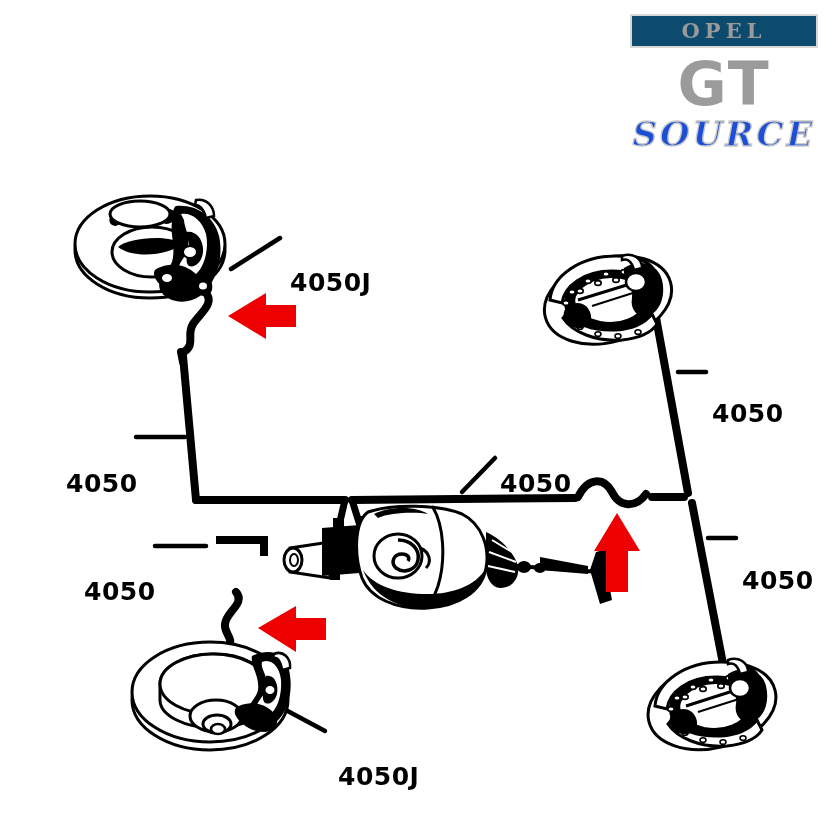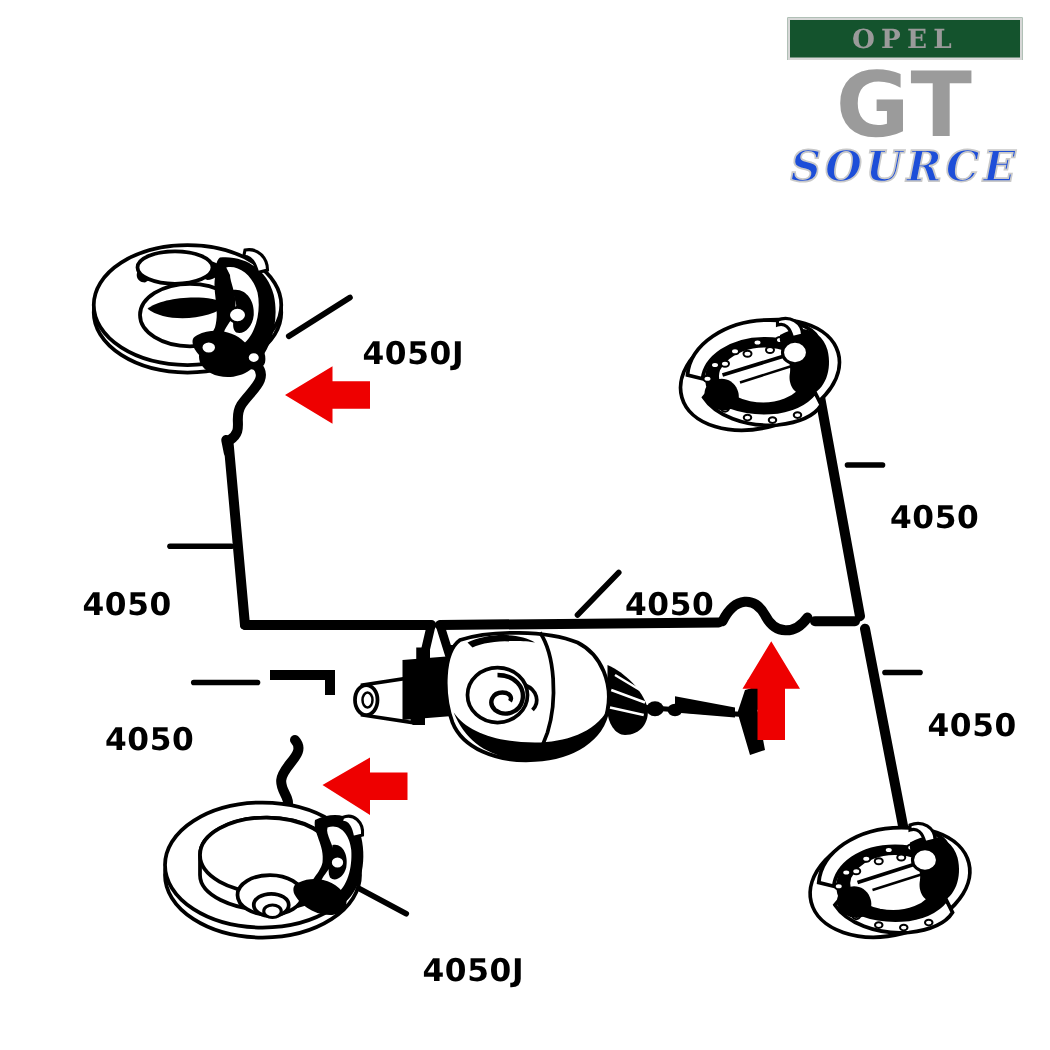--- a/index.html
+++ b/index.html
@@ -6,25 +6,25 @@
   body{width:840px;height:840px;overflow:hidden;
        font-family:"DejaVu Sans","Liberation Sans",sans-serif;}
   #stage{position:relative;width:840px;height:840px;background:#fff;}
   #stage svg{position:absolute;top:0;left:0;}
   .lbl{position:absolute;font-family:"DejaVu Sans","Liberation Sans",sans-serif;
        font-weight:bold;font-size:25px;color:#000;white-space:nowrap;letter-spacing:.5px;margin-top:44px;}
   
   #logo{position:absolute;right:16px;top:8px;width:200px;height:160px;
         text-align:center;user-select:none;}
   #opelbox{border:2px solid #d7d7d7;height:30px;line-height:30px;margin:6px 6px 0 6px;
-           background:#14532d;}
+           background:#0c4a6e;}
   #opeltxt{font-family:"DejaVu Serif","Liberation Serif",serif;font-weight:bold;
            font-size:21px;color:#9a9a9a;letter-spacing:5px;}
   #gttxt{font-family:"DejaVu Sans","Liberation Sans",sans-serif;font-weight:bold;
-         font-size:72px;line-height:68px;color:#9b9b9b;letter-spacing:2px;margin-top:2px;}
+         font-size:60px;line-height:68px;color:#9b9b9b;letter-spacing:2px;margin-top:2px;}
   #srctxt{font-family:"DejaVu Serif","Liberation Serif",serif;font-style:italic;
           font-weight:bold;font-size:34px;color:#1d4ed8;letter-spacing:3px;
           -webkit-text-stroke:1.4px #c9c9c9;text-shadow:0 0 0 #c9c9c9;margin-top:-4px;}
 </style>
 </head>
 <body>
 
 <div id="stage">
 
 <svg width="840" height="840" viewBox="0 0 840 840">

